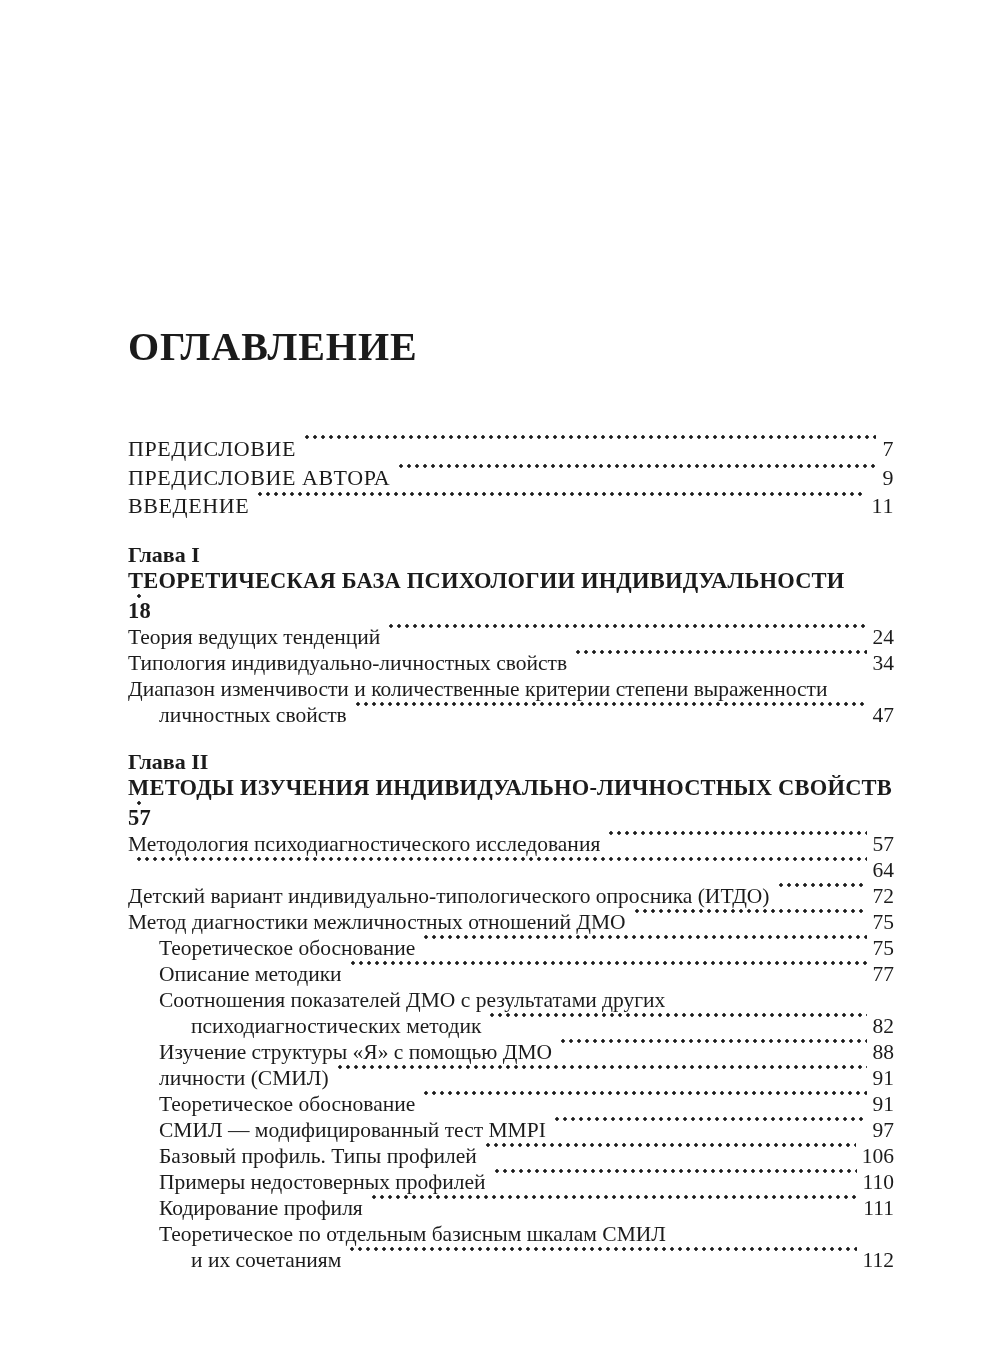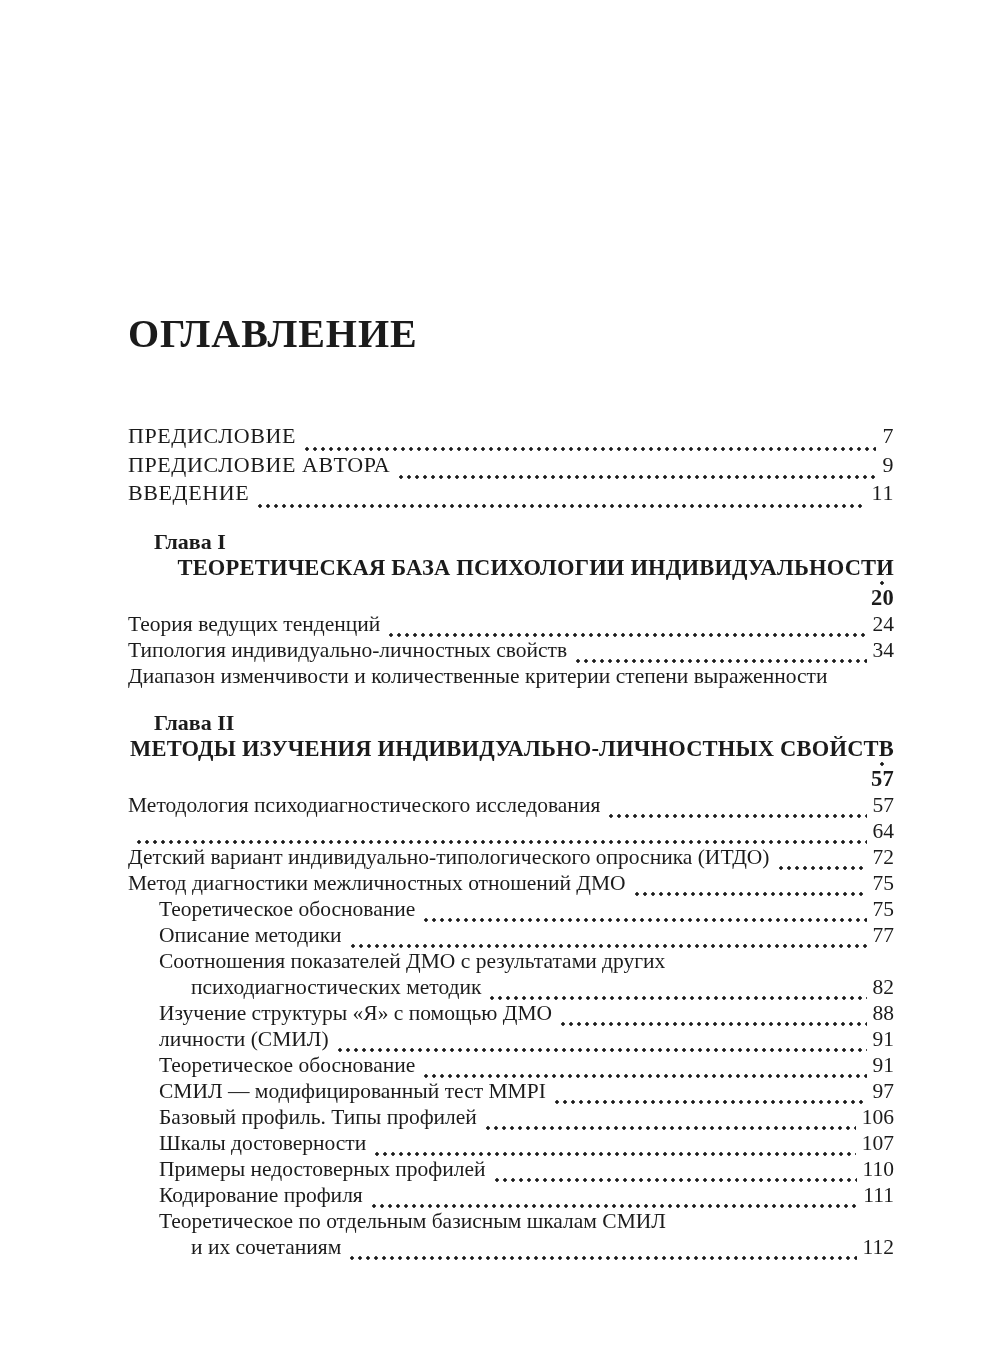--- a/index.html
+++ b/index.html
@@ -13,40 +13,40 @@
     width:996px;
     height:1362px;
     background:var(--paper);
     color:var(--ink);
     font-family:"Liberation Serif", serif;
     overflow:hidden;
   }
   .content{
     position:absolute;
     left:128px;
-    top:314px;
+    top:327px;
     width:766px;
   }
   .doc-title{
     font-size:40px;
     font-weight:700;
     letter-spacing:1px;
     line-height:40px;
     margin:0 0 68px 0;
     color:var(--ink);
   }
   .toc-list{ width:100%; }
   .row{
     display:flex;
-    align-items:flex-end;
+    align-items:flex-start;
     line-height:26px;
     font-size:21.5px;
     white-space:nowrap;
   }
-  .row.gap{ margin-top:21px;margin-left:26px; }
+  .row.gap{ margin-top:21px; }
   .indent-1{ padding-left:31px; }
   .indent-2{ padding-left:63px; }
   .style-frontmatter{
     line-height:28.5px;
     font-size:22px;
     letter-spacing:0.6px;
   }
   .style-chapter-label{
     font-weight:700;
     font-size:22px;
@@ -96,35 +96,40 @@
     <span class="leader"></span>
     <span class="page-num">11</span>
   </div>
         <div class="row indent-0 style-chapter-label gap">
     <span class="entry-text">Глава I</span>
 
   </div>
         <div class="row indent-0 style-chapter-title">
     <span class="entry-text">ТЕОРЕТИЧЕСКАЯ БАЗА ПСИХОЛОГИИ ИНДИВИДУАЛЬНОСТИ</span>
     <span class="leader"></span>
-    <span class="page-num">20</span>
+    <span class="page-num">18</span>
   </div>
         <div class="row indent-0 style-item">
     <span class="entry-text">Теория ведущих тенденций</span>
     <span class="leader"></span>
     <span class="page-num">24</span>
   </div>
         <div class="row indent-0 style-item">
     <span class="entry-text">Типология индивидуально-личностных свойств</span>
     <span class="leader"></span>
     <span class="page-num">34</span>
   </div>
         <div class="row indent-0 style-item">
     <span class="entry-text">Диапазон изменчивости и количественные критерии степени выраженности</span>
 
+  </div>
+        <div class="row indent-1 style-item">
+    <span class="entry-text">личностных свойств</span>
+    <span class="leader"></span>
+    <span class="page-num">47</span>
   </div>
         <div class="row indent-0 style-chapter-label gap">
     <span class="entry-text">Глава II</span>
 
   </div>
         <div class="row indent-0 style-chapter-title">
     <span class="entry-text">МЕТОДЫ ИЗУЧЕНИЯ ИНДИВИДУАЛЬНО-ЛИЧНОСТНЫХ СВОЙСТВ</span>
     <span class="leader"></span>
     <span class="page-num">57</span>
   </div>
@@ -185,25 +190,20 @@
     <span class="entry-text">СМИЛ — модифицированный тест MMPI</span>
     <span class="leader"></span>
     <span class="page-num">97</span>
   </div>
         <div class="row indent-1 style-item">
     <span class="entry-text">Базовый профиль. Типы профилей</span>
     <span class="leader"></span>
     <span class="page-num">106</span>
   </div>
         <div class="row indent-1 style-item">
-    <span class="entry-text">Шкалы достоверности</span>
-    <span class="leader"></span>
-    <span class="page-num">107</span>
-  </div>
-        <div class="row indent-1 style-item">
     <span class="entry-text">Примеры недостоверных профилей</span>
     <span class="leader"></span>
     <span class="page-num">110</span>
   </div>
         <div class="row indent-1 style-item">
     <span class="entry-text">Кодирование профиля</span>
     <span class="leader"></span>
     <span class="page-num">111</span>
   </div>
         <div class="row indent-1 style-item">

